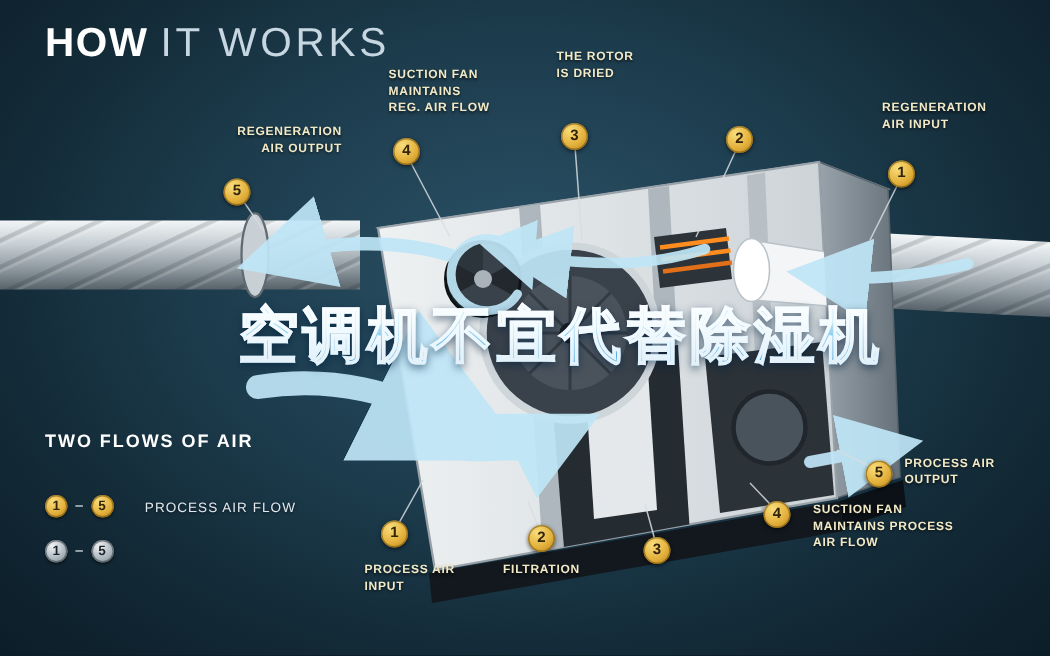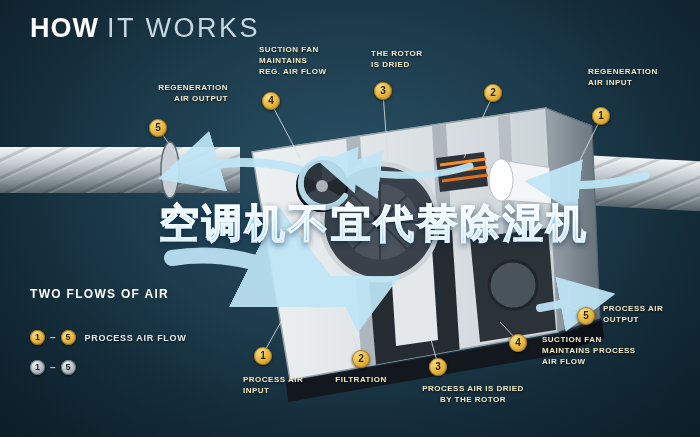--- a/index.html
+++ b/index.html
@@ -39,21 +39,21 @@
   .lbadge{
     width:15px;height:15px;border-radius:50%;font-size:9px;font-weight:bold;line-height:15px;text-align:center;
     background:radial-gradient(circle at 35% 28%, #f9dd7c 0%, #e3b13c 55%, #b2801a 100%);
     color:#33250a;box-shadow:0 1px 2px rgba(0,0,0,.6), inset 0 0 0 1px rgba(110,75,10,.55);
   }
   .lbadge.silver{
     background:radial-gradient(circle at 35% 28%, #f0f3f5 0%, #aeb8bf 55%, #79838b 100%);
     color:#1d232a;box-shadow:0 1px 2px rgba(0,0,0,.6), inset 0 0 0 1px rgba(50,58,65,.55);
   }
   .ldash{color:#b8c4cc;font-size:10px;font-weight:bold;margin:0 5px;}
-  .legend-label{font-size:9px;font-weight:bold;color:#e2eaf0;letter-spacing:.7px;margin-left:9px;text-shadow:0 1px 2px rgba(0,0,0,.6);}
+  .legend-label{font-size:9px;font-weight:normal;color:#e2eaf0;letter-spacing:.7px;margin-left:21px;text-shadow:0 1px 2px rgba(0,0,0,.6);}
   .align-r{text-align:right;}
   .align-c{text-align:center;}
 </style>
 </head>
 <body>
 
 <div class="stage">
 
   <svg class="scene" width="700" height="437" viewBox="0 0 700 437">
     <defs>
@@ -175,31 +175,29 @@
     <span class="t-bold">HOW</span><span class="t-light">IT WORKS</span>
   </div>
 
   <div class="watermark">空调机不宜代替除湿机</div>
 
   <div class="co-label align-r" style="right:472px;top:82px">REGENERATION
 AIR OUTPUT</div>
   <div class="co-label" style="left:259px;top:44px">SUCTION FAN
 MAINTAINS
 REG. AIR FLOW</div>
-  <div class="co-label" style="left:371px;top:48px">THE ROTOR
+  <div class="co-label" style="left:371px;top:32px">THE ROTOR
 IS DRIED</div>
   <div class="co-label" style="left:588px;top:66px">REGENERATION
 AIR INPUT</div>
   <div class="co-label" style="left:603px;top:303px">PROCESS AIR
 OUTPUT</div>
   <div class="co-label" style="left:542px;top:334px">SUCTION FAN
 MAINTAINS PROCESS
 AIR FLOW</div>
-  <div class="co-label align-c" style="left:408px;top:383px;width:130px">PROCESS AIR IS DRIED
-BY THE ROTOR</div>
   <div class="co-label align-c" style="left:326px;top:374px;width:70px">FILTRATION</div>
   <div class="co-label" style="left:243px;top:374px">PROCESS AIR
 INPUT</div>
 
   <div class="badge" style="left:149px;top:119px">5</div>
   <div class="badge" style="left:262px;top:92px">4</div>
   <div class="badge" style="left:374px;top:82px">3</div>
   <div class="badge" style="left:484px;top:84px">2</div>
   <div class="badge" style="left:592px;top:107px">1</div>
   <div class="badge" style="left:577px;top:307px">5</div>

